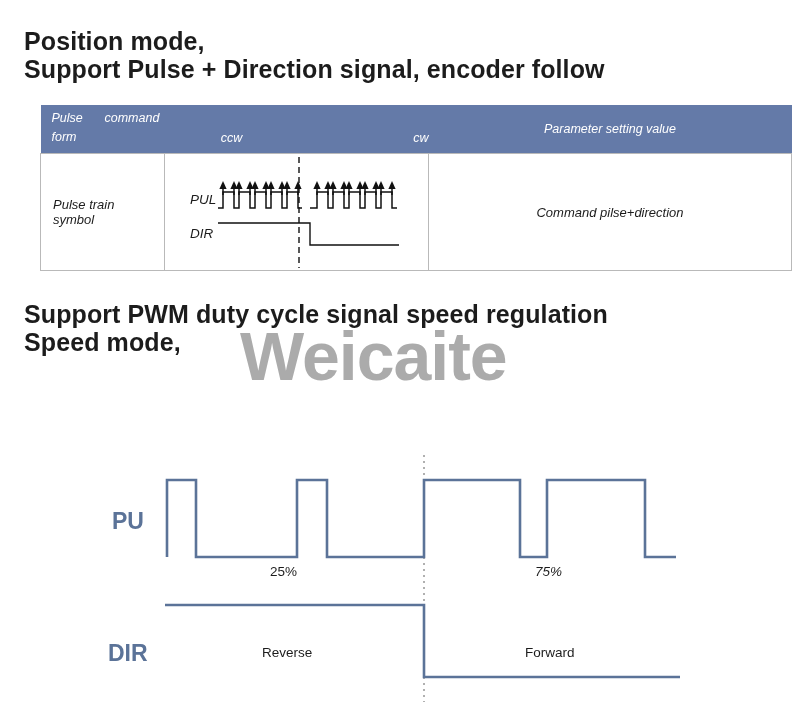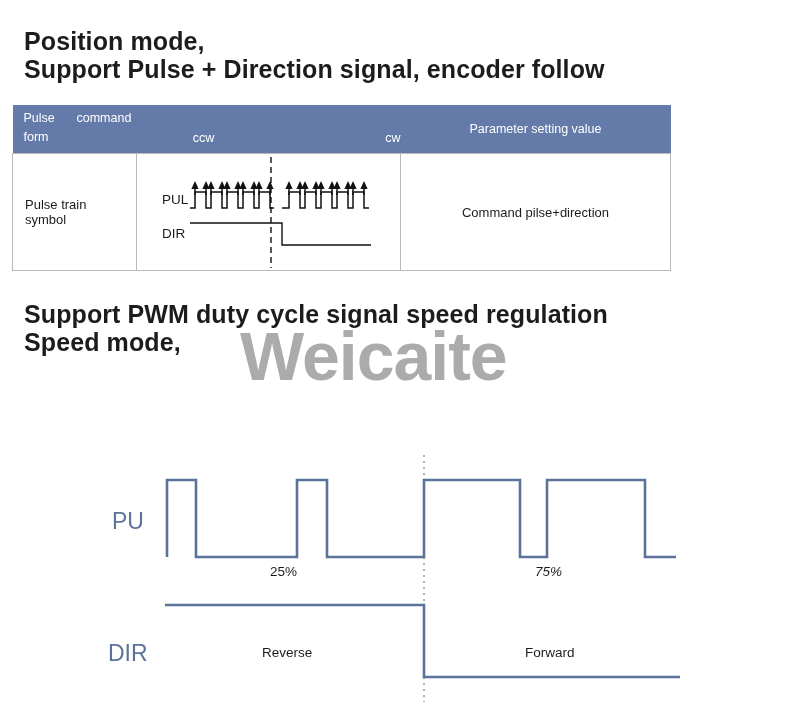--- a/index.html
+++ b/index.html
@@ -16,24 +16,25 @@
 
   
   .heading-block { position:absolute; left:24px; font-weight:bold; }
   .heading-line { font-size:25px; line-height:28px; letter-spacing:.1px; color:#1c1c1c; }
 
   #position-heading { top:27px; }
   #speed-heading    { top:300px; }
 
   
   .ptable {
-    position:absolute; left:12px; top:105px;
-    width:659px; height:165px;
+    position:absolute; left:40px; top:105px;
+    width:752px; height:165px;
     border-collapse:collapse;
     table-layout:fixed;
+    font-style:italic;
   }
   .ptable thead tr { background:#647AA8; height:48px; }
   .ptable th {
     color:#ffffff; font-weight:normal; font-size:12.5px;
     border:none; padding:0; vertical-align:middle; position:relative;
   }
   .ptable td {
     border:1px solid #b9b9b9;
     background:#ffffff; padding:11px; vertical-align:middle;
     font-size:13px; color:#1c1c1c;
@@ -76,21 +77,21 @@
     pointer-events:none; user-select:none;
     line-height:1;
     margin-left:8px;
   }
 
   
   #pwm-chart { position:absolute; left:0; top:440px; width:800px; height:285px; }
   .chart-text {
     position:absolute; font-family:"Liberation Sans", sans-serif;
   }
-  .axis-label { font-size:23px; color:#5B7398; }
+  .axis-label { font-size:23px; color:#5B7398;font-weight:bold; }
   #pu-axis-label  { left:112px; top:68px; }
   #dir-axis-label { left:108px; top:200px; }
   .duty-label { font-size:13.5px; color:#1c1c1c; }
   #duty-left  { left:270px; top:124px; }
   #duty-right { left:535px; top:124px;font-style:italic; }
   .dir-state-label { font-size:13.5px; color:#1c1c1c; }
   #dir-state-left  { left:262px; top:205px; }
   #dir-state-right { left:525px; top:205px; }
 </style>
 </head>

